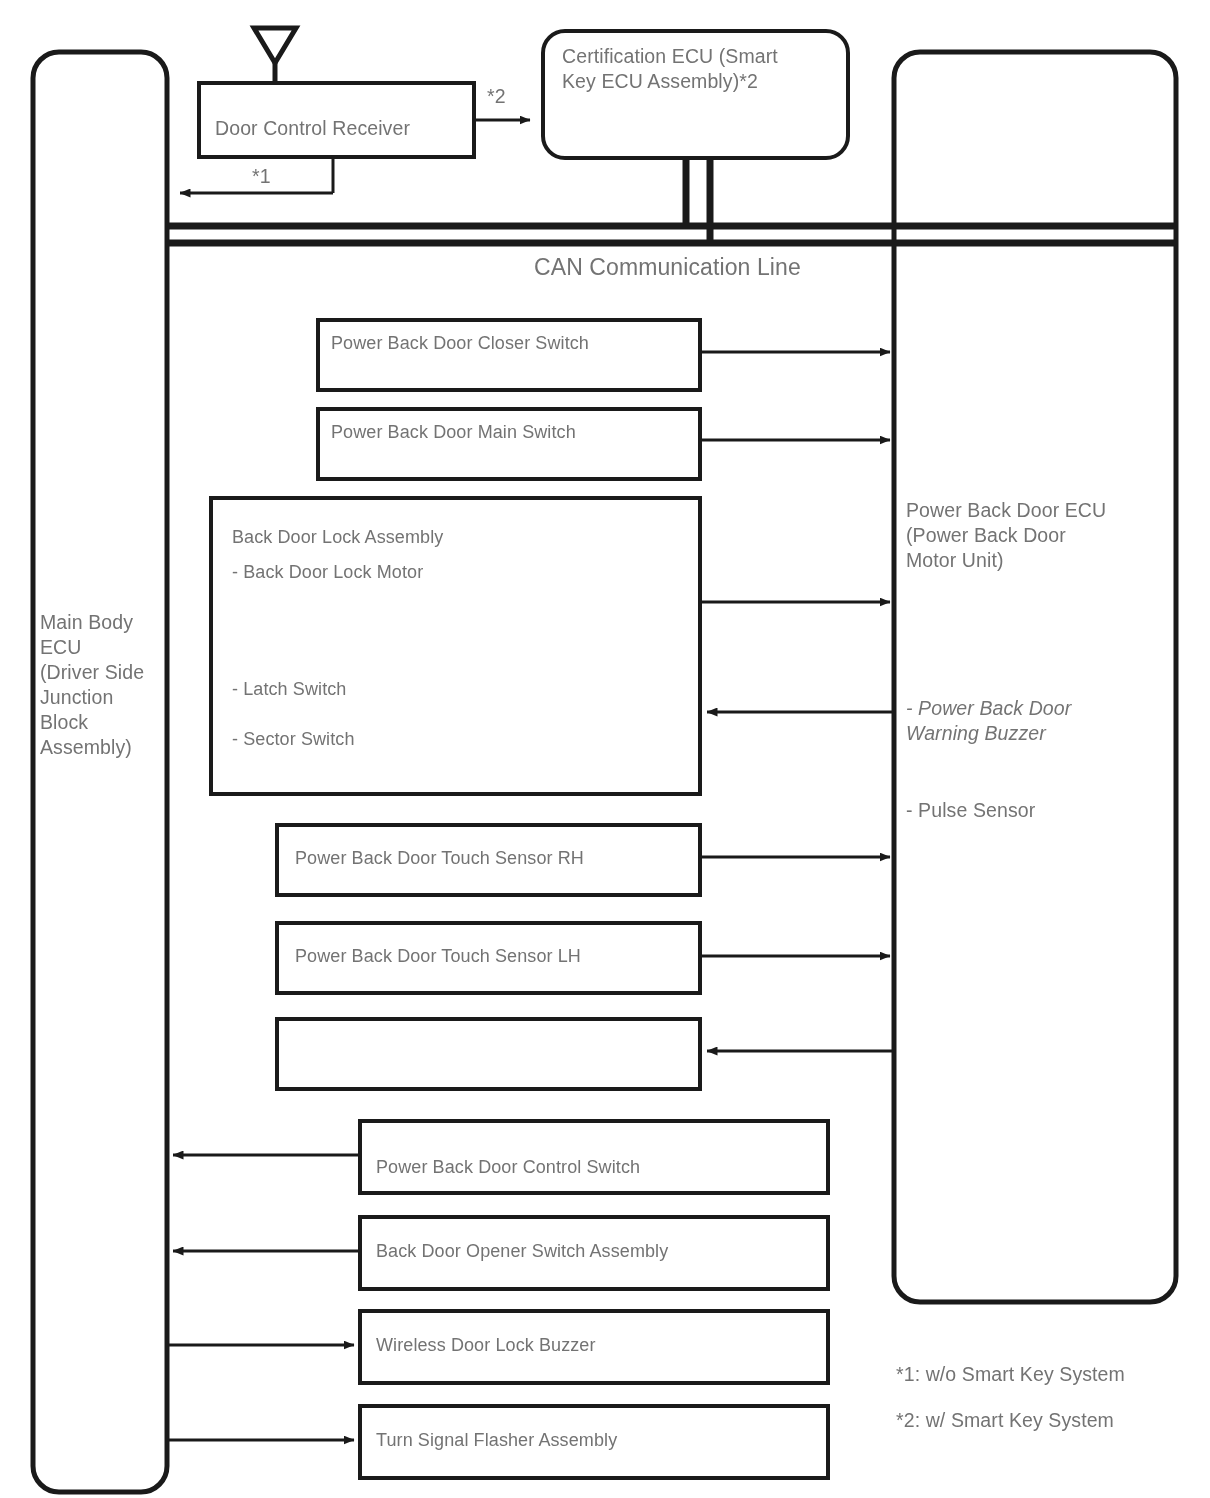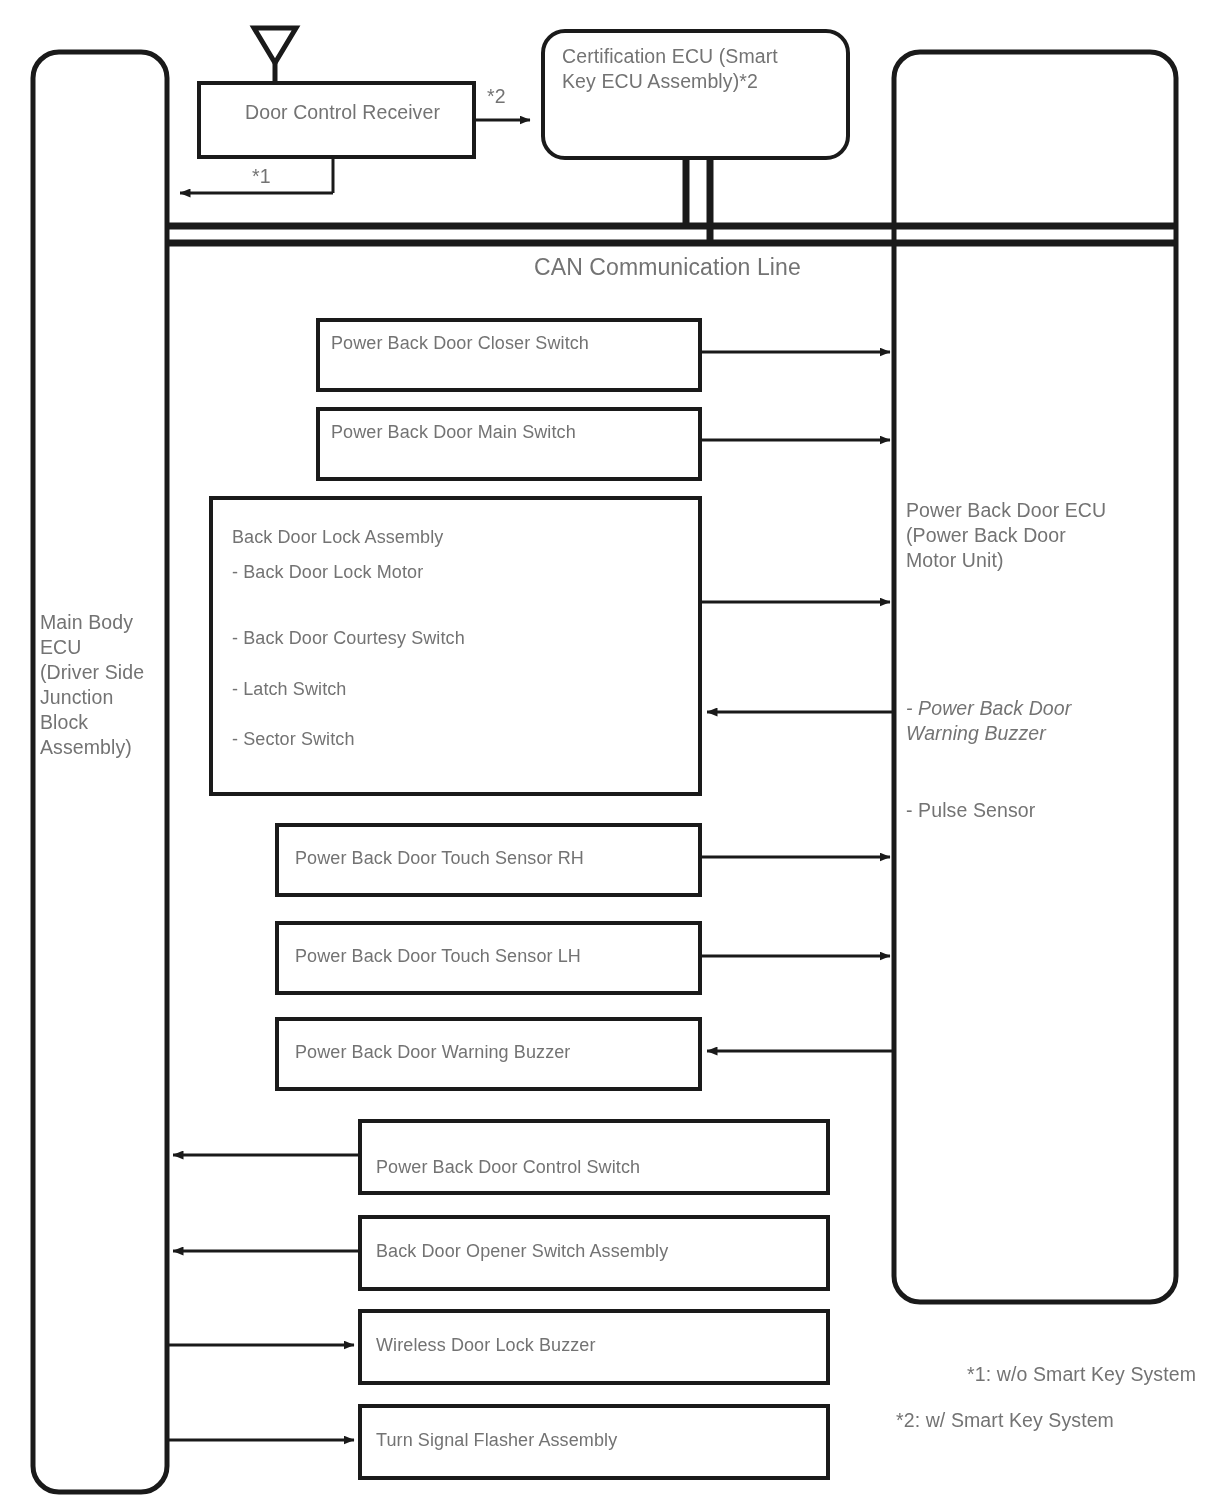--- a/index.html
+++ b/index.html
@@ -110,61 +110,59 @@
     <line x1="167" y1="1440" x2="354" y2="1440" stroke="#1a1a1a" stroke-width="3" marker-end="url(#ah)"></line>
   </svg>
 
   <div class="txt" style="left:40px; top:610px; width:130px;">Main Body
 ECU
 (Driver Side
 Junction
 Block
 Assembly)</div>
 
-  <div class="txt" style="left:215px; top:100px; width:260px;margin-left:30px;">Door Control Receiver</div>
+  <div class="txt" style="left:215px; top:116px; width:260px;">Door Control Receiver</div>
 
   <div class="txt" style="left:562px; top:44px; width:290px;">Certification ECU (Smart
 Key ECU Assembly)*2</div>
 
   <div class="txt" style="left:487px; top:84px;">*2</div>
 
   <div class="txt" style="left:252px; top:164px;">*1</div>
 
   <div class="txt can-label" style="left:534px; top:255px;">CAN Communication Line</div>
 
   <div class="txt box-label" style="left:331px; top:331px; width:365px;">Power Back Door Closer Switch</div>
 
   <div class="txt box-label" style="left:331px; top:420px; width:365px;">Power Back Door Main Switch</div>
 
   <div class="txt box-label" style="left:232px; top:525px; width:450px;">Back Door Lock Assembly</div>
   <div class="txt box-label" style="left:232px; top:560px; width:450px;">- Back Door Lock Motor</div>
-  <div class="txt box-label" style="left:232px; top:626px; width:450px;">- Back Door Courtesy Switch</div>
   <div class="txt box-label" style="left:232px; top:677px; width:450px;">- Latch Switch</div>
   <div class="txt box-label" style="left:232px; top:727px; width:450px;">- Sector Switch</div>
 
   <div class="txt box-label" style="left:295px; top:846px; width:400px;">Power Back Door Touch Sensor RH</div>
 
   <div class="txt box-label" style="left:295px; top:944px; width:400px;">Power Back Door Touch Sensor LH</div>
 
-  <div class="txt box-label" style="left:295px; top:1040px; width:400px;">Power Back Door Warning Buzzer</div>
 
   <div class="txt box-label" style="left:376px; top:1155px; width:445px;">Power Back Door Control Switch</div>
 
   <div class="txt box-label" style="left:376px; top:1239px; width:445px;">Back Door Opener Switch Assembly</div>
 
   <div class="txt box-label" style="left:376px; top:1333px; width:445px;">Wireless Door Lock Buzzer</div>
 
   <div class="txt box-label" style="left:376px; top:1428px; width:445px;">Turn Signal Flasher Assembly</div>
 
   <div class="txt" style="left:906px; top:498px; width:270px;">Power Back Door ECU
 (Power Back Door
 Motor Unit)</div>
 
   <div class="txt" style="left:906px; top:696px; width:270px;font-style:italic;">- Power Back Door
 Warning Buzzer</div>
 
   <div class="txt" style="left:906px; top:798px; width:270px;">- Pulse Sensor</div>
 
-  <div class="txt note" style="left:896px; top:1362px; width:300px;text-align:right;">*1: w/o Smart Key System</div>
+  <div class="txt note" style="left:896px; top:1362px; width:300px;">*1: w/o Smart Key System</div>
 
   <div class="txt note" style="left:896px; top:1408px; width:300px;">*2: w/ Smart Key System</div>
 
 </div>
 
 </body></html>

